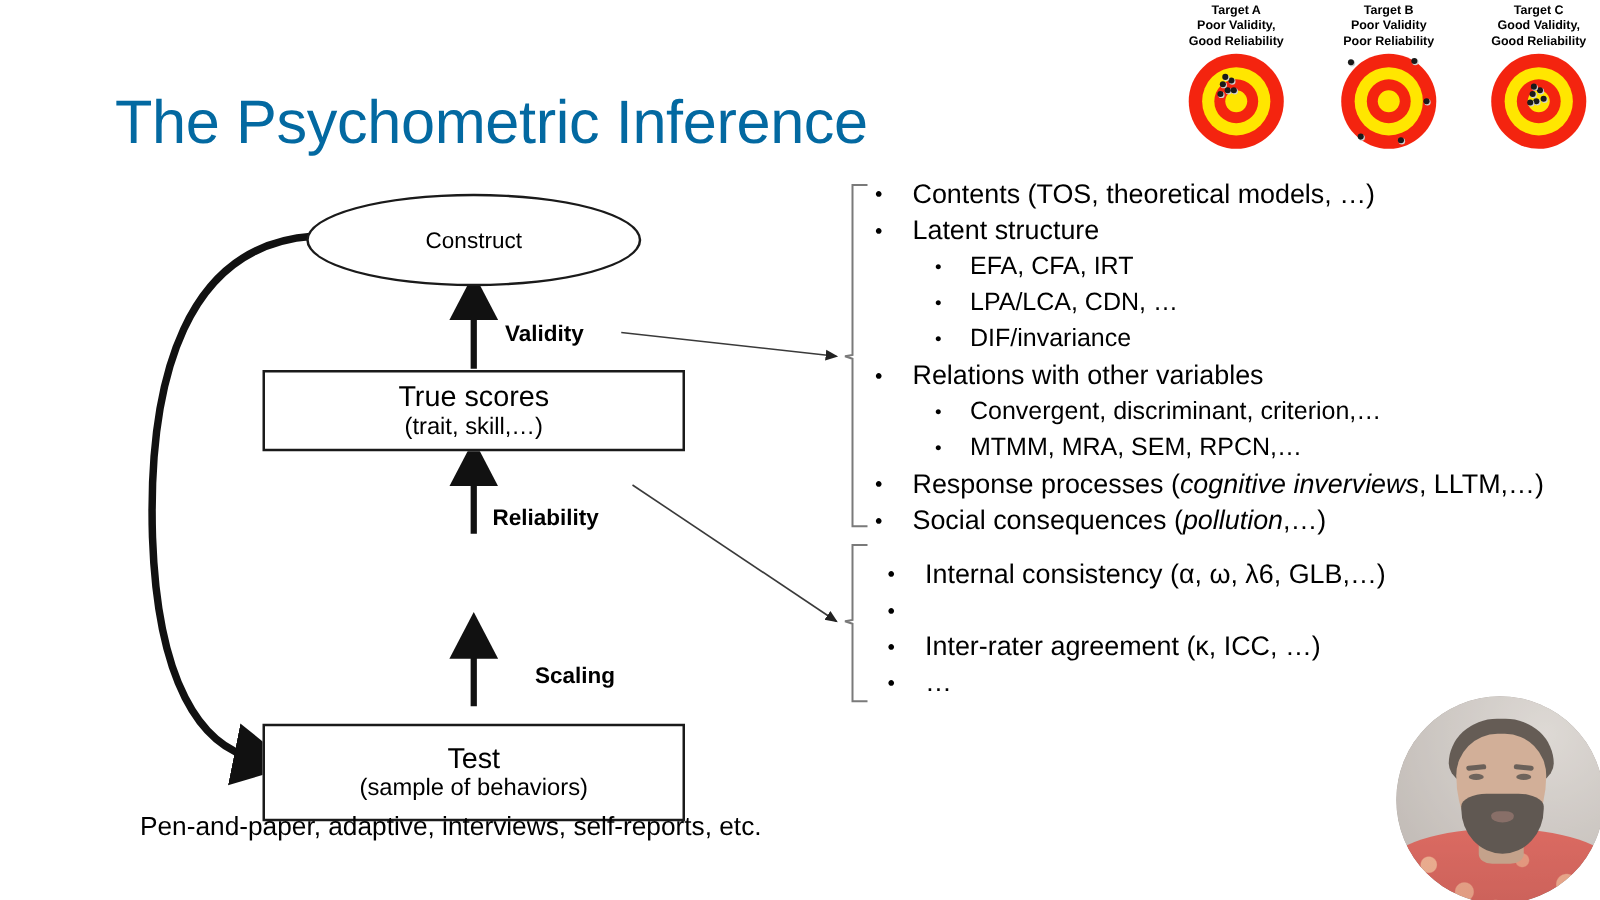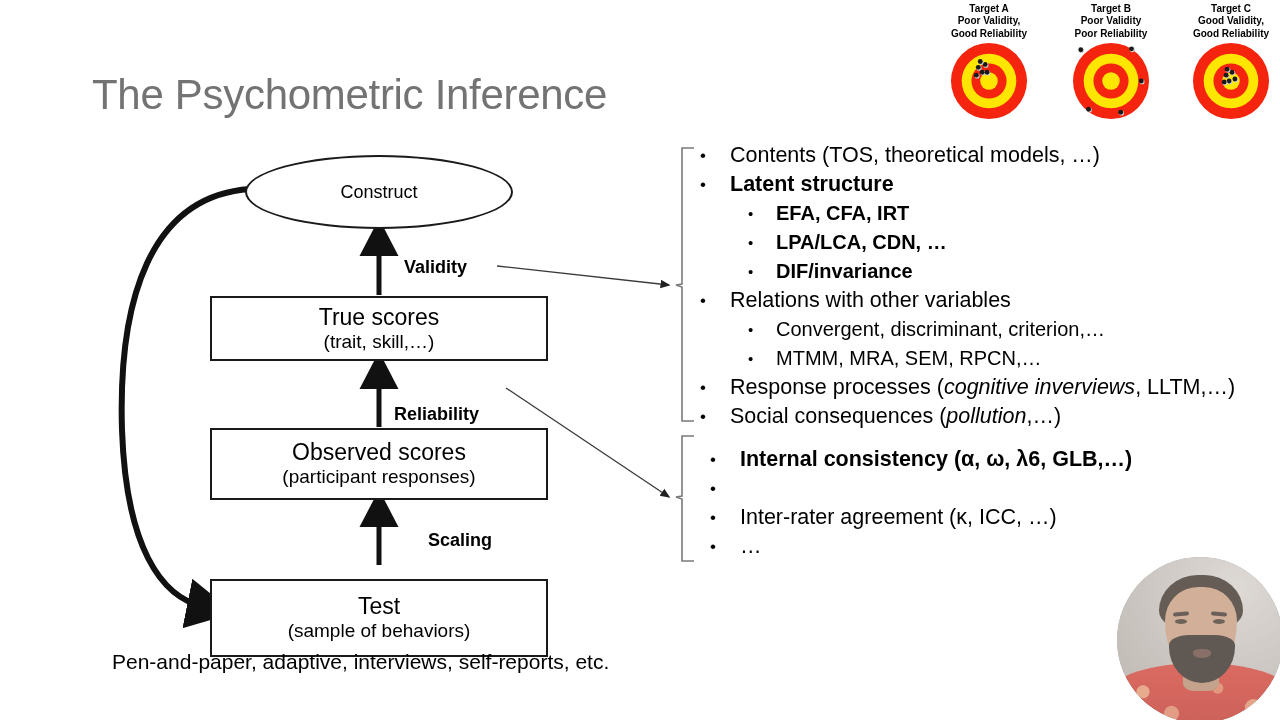--- a/index.html
+++ b/index.html
@@ -20,25 +20,25 @@
     inset: 0;
     width: 1280px;
     height: 720px;
   }
 
   
   #slide-title {
     position: absolute;
     left: 92px;
     top: 72px;
-    font-size: 42px;
+    font-size: 49px;
     font-weight: 400;
     line-height: 1.1;
     letter-spacing: -0.3px;
-    color: #737373;
+    color: #0369a1;
     white-space: nowrap;
   }
 
   
   .dg-box {
     position: absolute;
     border: 2px solid #1a1a1a;
     background: #ffffff;
     box-sizing: border-box;
     display: flex;
@@ -117,21 +117,21 @@
   }
   .bullet-row .txt { flex: 0 0 auto; }
 
   
   .lvl1 { font-size: 21.5px; line-height: 29px; }
   .lvl1 > .dot { width: 30px; font-size: 17px; line-height: 29px; }
   
   .lvl2 { font-size: 20px; line-height: 29px; padding-left: 48px; }
   .lvl2 > .dot { width: 28px; font-size: 15px; line-height: 29px; }
 
-  .b { font-weight: bold; }
+  .b { font-weight: normal; }
   .i { font-style: italic; }
 
   
   .target-block { position: absolute; text-align: center; }
   .target-caption {
     font-size: 10px;
     font-weight: bold;
     line-height: 12.4px;
     color: #000;
     white-space: nowrap;
@@ -260,24 +260,20 @@
 
   <div id="ellipse-construct">
     <span>Construct</span>
   </div>
 
   <div id="box-true" class="dg-box">
     <span class="line1">True scores</span>
     <span class="line2">(trait, skill,…)</span>
   </div>
 
-  <div id="box-obs" class="dg-box">
-    <span class="line1">Observed scores</span>
-    <span class="line2">(participant responses)</span>
-  </div>
 
   <div id="box-test" class="dg-box">
     <span class="line1">Test</span>
     <span class="line2">(sample of behaviors)</span>
   </div>
 
   <div id="label-validity" class="dg-label">Validity</div>
   <div id="label-reliability" class="dg-label">Reliability</div>
   <div id="label-scaling" class="dg-label">Scaling</div>
 

